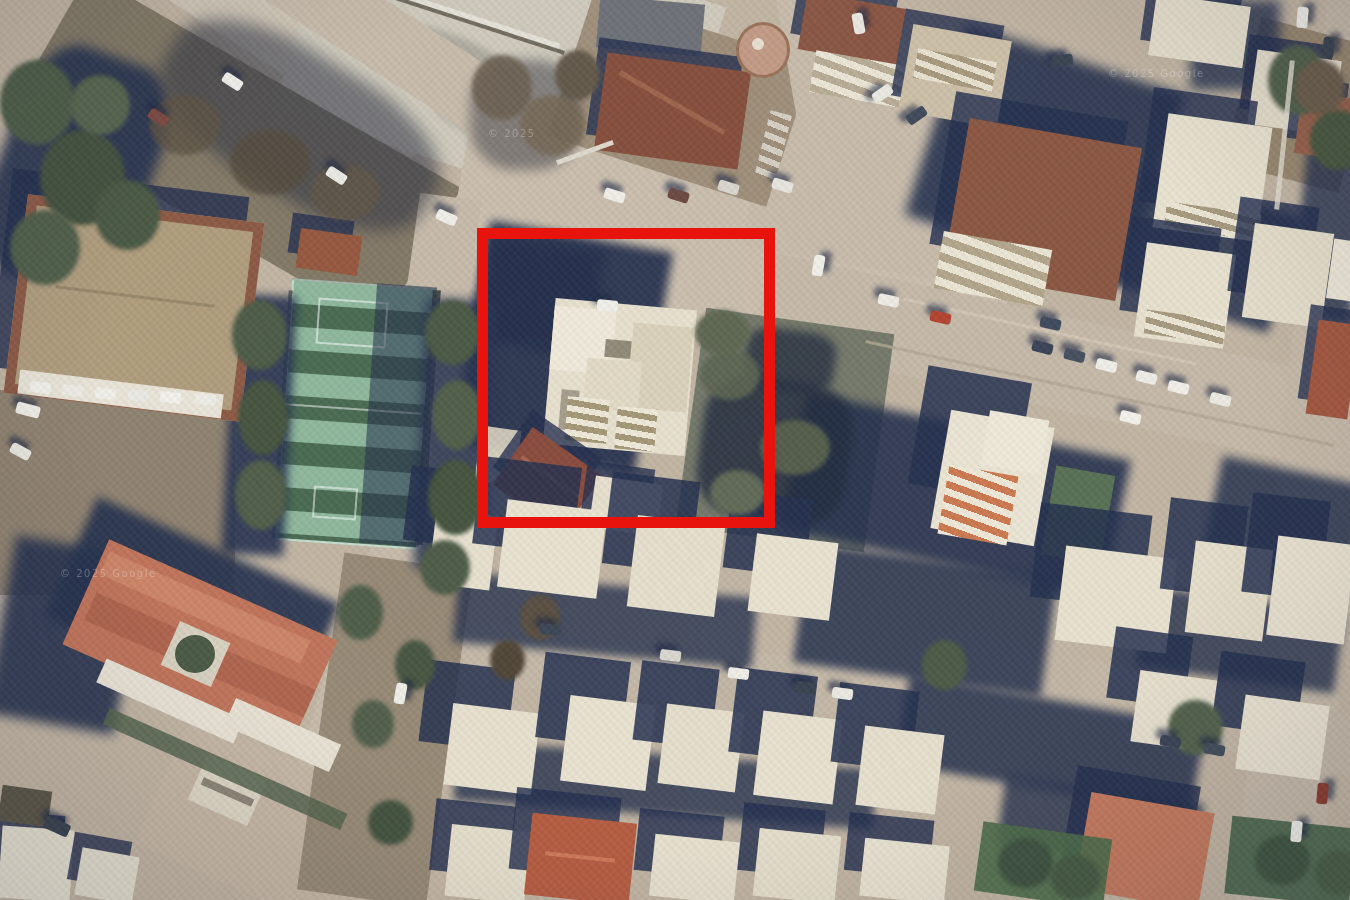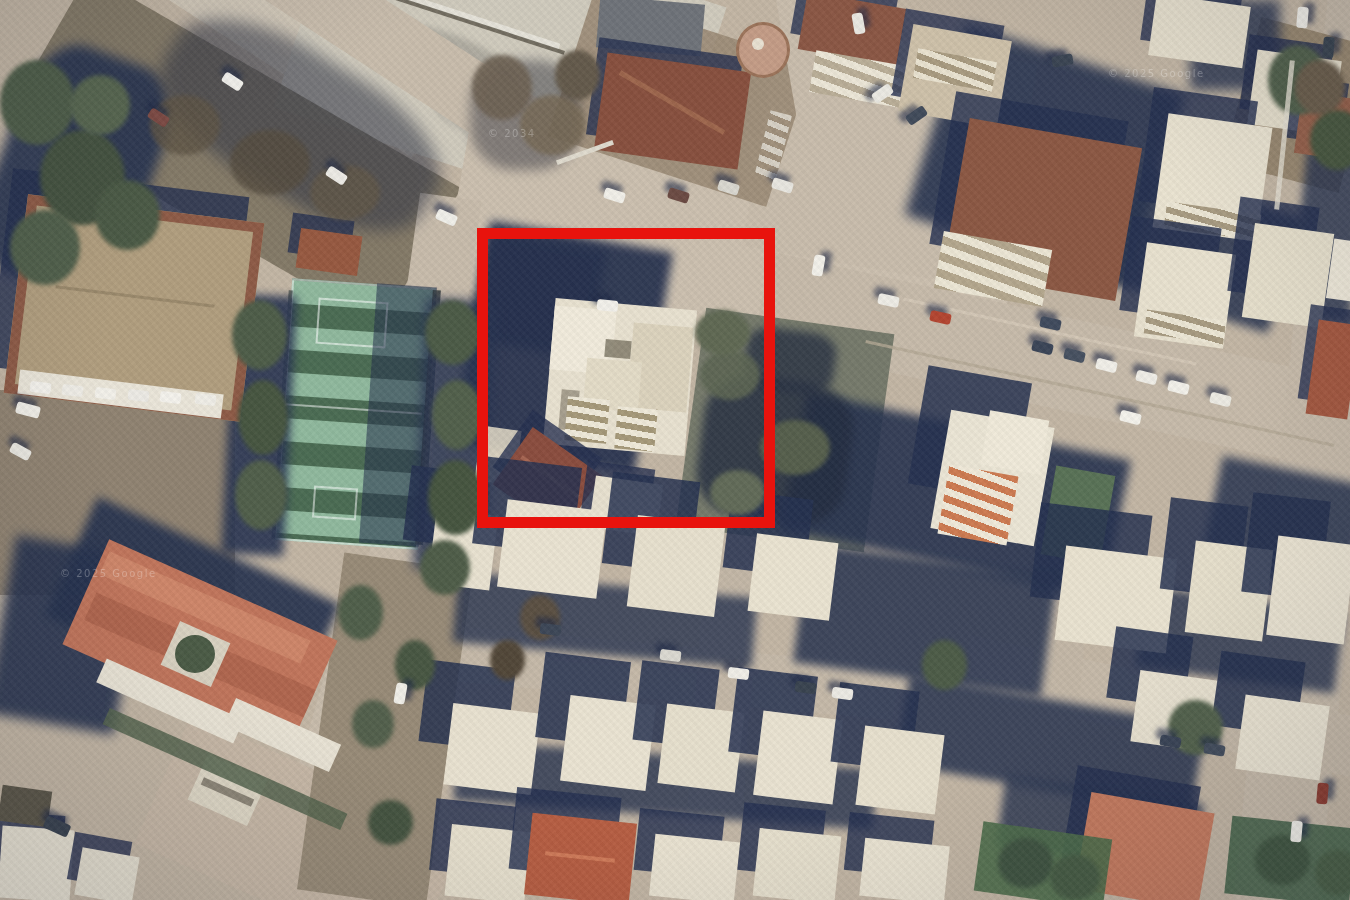--- a/index.html
+++ b/index.html
@@ -249,14 +249,14 @@
       <div class="el" style="left: 160px; top: 392px; width: 21px; height: 11px; transform: rotate(7deg); background: rgb(244, 242, 236); border-radius: 3px;"></div>
       <div class="el" style="left: 195px; top: 394px; width: 21px; height: 11px; transform: rotate(7deg); background: rgb(239, 237, 230); border-radius: 3px;"></div>
       <div class="el" style="left: 597px; top: 300px; width: 21px; height: 11px; transform: rotate(5deg); background: rgb(242, 240, 234); border-radius: 3px; box-shadow: rgba(30, 40, 68, 0.6) -5px -6px 5px;"></div>
       <div class="el" style="left: 44px; top: 820px; width: 26px; height: 13px; transform: rotate(24deg); background: rgb(57, 66, 79); border-radius: 3px; box-shadow: rgba(30, 40, 68, 0.6) -5px -6px 5px;"></div>
     </div>
   <div class="grain"></div>
   <div class="vignette"></div>
   <div id="annotation" style="left: 477px; top: 228px; width: 276px; height: 278px; border: 11px solid rgb(232, 19, 13);"></div>
   <span class="wm" id="wm0" style="left: 60px; top: 568px;">© 2025 Google</span>
   <span class="wm" id="wm1" style="left: 1108px; top: 68px;">© 2025 Google</span>
-  <span class="wm" id="wm2" style="left: 488px; top: 128px;">© 2034</span>
+  <span class="wm" id="wm2" style="left: 488px; top: 128px;">© 2025</span>
 </div>
 
 </body></html>

